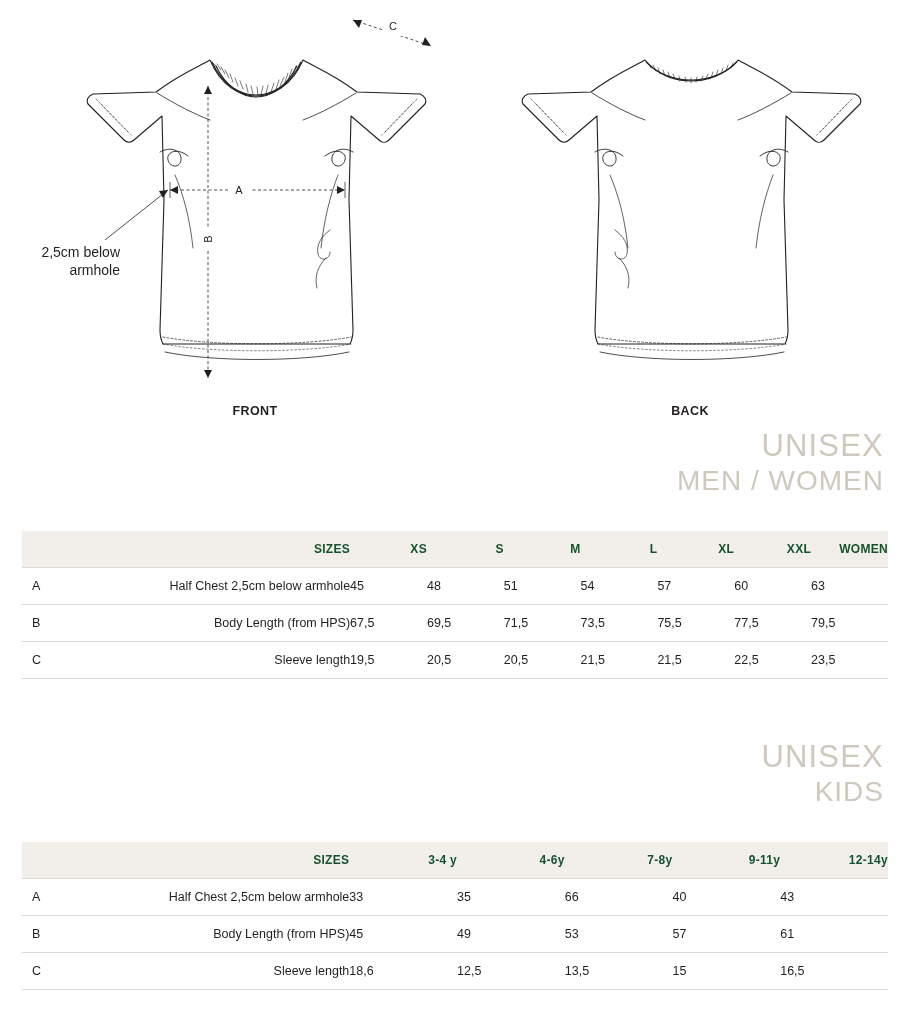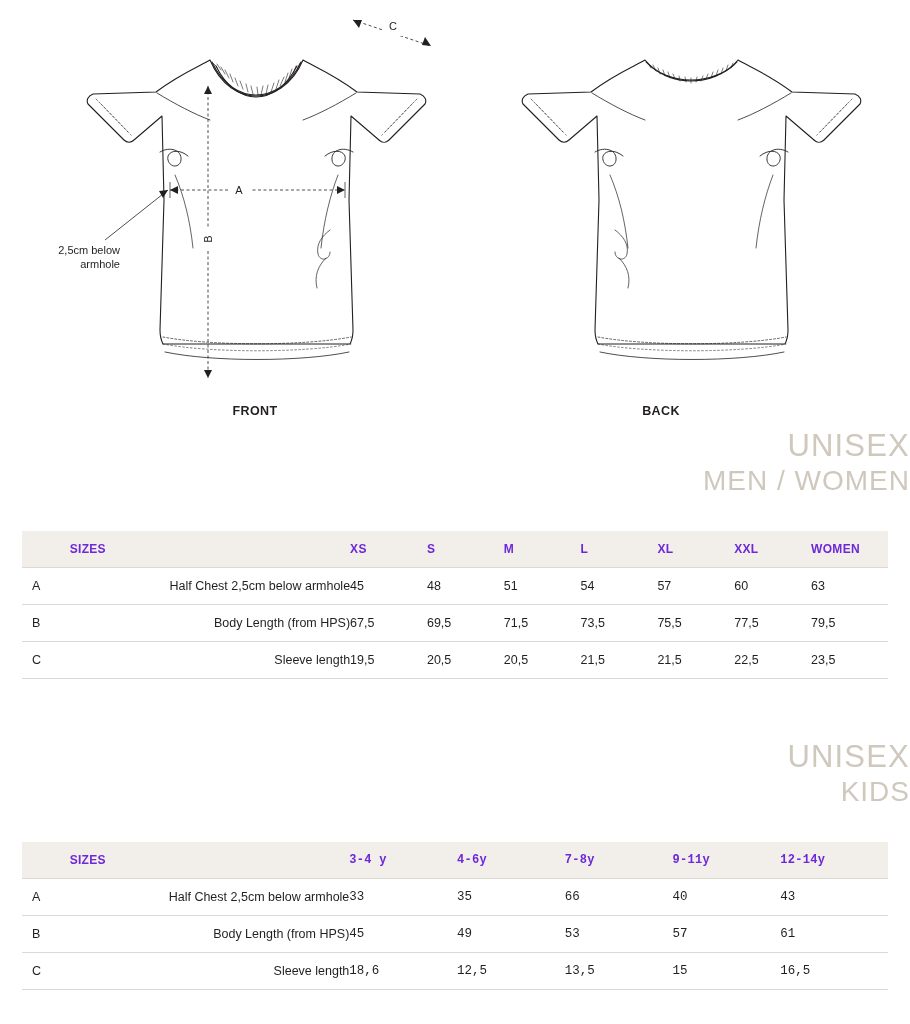--- a/index.html
+++ b/index.html
@@ -32,36 +32,37 @@
   .shirt-caption {
     position: absolute;
     width: 100%;
     text-align: center;
     font-size: 12.5px;
     color: #231f20;
     letter-spacing: 0.4px;
     font-weight: bold;
   }
   .caption-front { left: 60px; top: 404px; width: 390px; }
-  .caption-back  { left: 466px; top: 404px; width: 390px; }
+  .caption-back  { left: 495px; top: 404px; width: 390px; }
 
   .note-text {
     position: absolute;
     left: 20px;
     top: 244px;
     width: 100px;
-    font-size: 11px;
+    font-size: 14px;
     line-height: 1.25;
     text-align: right;
     color: #231f20;
   }
 
   
   .section-head {
     text-align: right;
+    padding-right: 26px;
     color: #cfc8bd;
     line-height: 1.0;
     margin-left: 25px;
   }
   .section-head .big {
     display: block;
     font-size: 31px;
     letter-spacing: 1.2px;
     font-weight: 400;
   }
@@ -76,40 +77,40 @@
   
   table.size-table {
     border-collapse: collapse;
     width: 866px;
     margin-left: 22px;
     font-size: 12.5px;
   }
   table.size-table thead th {
     background: #f2efea;
     font-weight: bold;
-    text-align: left;
+    text-align: right;
     padding: 11px 0 11px 0;
-    color: #6d28d9;
+    color: #14532d;
     font-size: 12px;
     letter-spacing: 0.3px;
     border: none;
   }
   table.size-table tbody td {
     padding: 11px 0 11px 0;
     border-bottom: 1px solid #ddd9d2;
     color: #231f20;
     font-size: 12.5px;
   }
   table.size-table tbody tr:first-child td {
     border-top: 1px solid #ddd9d2;
   }
   .col-key   { width: 36px; padding-left: 10px !important; }
   .col-label { width: 270px; text-align: right; }
   .adult .col-size { width: 74px; }
-  .kids  .col-size { width: 104px; font-family: Liberation Mono, monospace; }
+  .kids  .col-size { width: 104px; }
 
   .spacer-unisex { height: 36px; }
   .spacer-mid { height: 62px; }
 </style>
 </head>
 <body>
 
 <div class="illustrations">
 
   <div class="shirt-block shirt-front">

